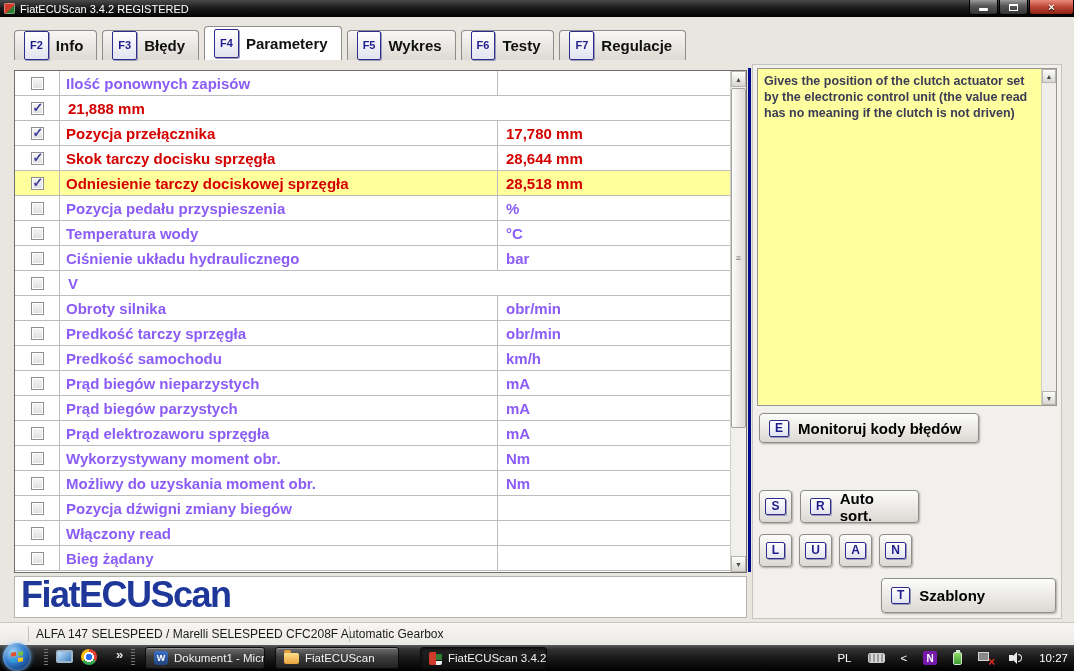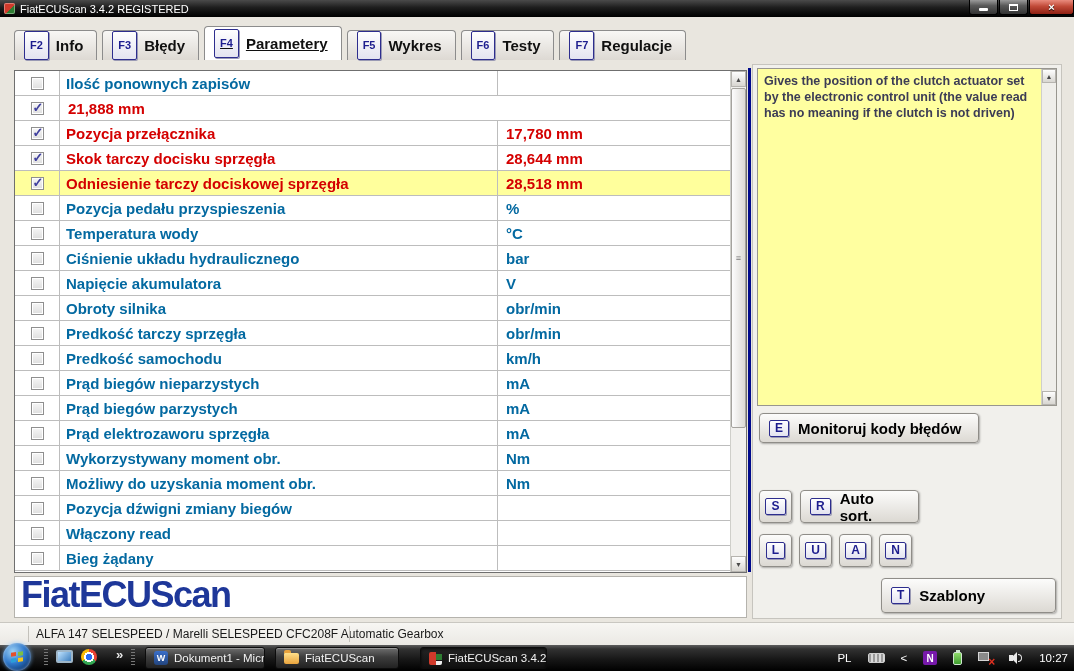--- a/index.html
+++ b/index.html
@@ -22,30 +22,30 @@
     background:linear-gradient(#9a9a9a,#5a5a5a 40%,#333);margin-left:1px;position:relative;}
   .wc.close{width:45px;background:linear-gradient(#e98b7d,#c14a38 45%,#8f2013);}
   .wc .min-glyph{width:9px;height:3px;background:#fff;border-radius:1px;margin-top:4px;}
   .wc .max-glyph{width:9px;height:7px;border:1px solid #fff;border-top:2px solid #fff;}
   .wc .close-glyph{color:#fff;font-weight:bold;font-size:11px;line-height:11px;text-shadow:0 1px 1px #000;}
   
   .tabs{position:absolute;left:14px;top:26px;height:34px;display:flex;align-items:flex-end;z-index:3;}
   .tab{height:30px;display:flex;align-items:center;gap:7px;padding:0 13px 0 9px;
     background:linear-gradient(#f8f7f5,#ddd9d3);border:1px solid #8c8c8c;border-bottom:none;
     border-radius:4px 4px 0 0;margin-right:5px;font-weight:bold;font-size:15px;color:#101010;}
-  .tab.active{height:34px;background:#fff;text-decoration:underline;}
+  .tab.active{height:34px;background:#fff;}
   .keycap{display:inline-block;background:linear-gradient(#ffffff,#e3e3f0);
     border:1px solid #2d2d8e;color:#1d1d8e;font-weight:bold;font-size:11px;
     padding:8px 5px;border-radius:2px;box-shadow:1px 1px 0 #9a9ab4;line-height:11px;}
   
   .table-wrap{position:absolute;left:14px;top:70px;width:733px;height:503px;
     background:#fff;border:1px solid #6f6f6f;}
   .rows{position:absolute;left:0;top:0;right:16px;bottom:0;overflow:hidden;}
   .prow{height:25px;display:flex;align-items:stretch;border-bottom:1px solid #bdbdbd;
-    font-weight:bold;font-size:15px;color:#0369a1;background:#fff;}
+    font-weight:bold;font-size:15px;color:#8b5cf6;background:#fff;}
   .prow.hl{background:#ffff9c;}
   .prow.red{color:#d40000;}
   .cell-check{width:45px;border-right:1px solid #bdbdbd;display:flex;align-items:center;justify-content:center;flex:none;}
   .cell-name{width:438px;border-right:1px solid #bdbdbd;display:flex;align-items:center;padding-left:6px;flex:none;
     white-space:nowrap;overflow:hidden;}
   .cell-value{flex:1;display:flex;align-items:center;padding-left:8px;white-space:nowrap;}
   .cb{width:13px;height:13px;border:1px solid #8f8f8f;background:linear-gradient(#f6f6f6,#dedede);
     box-shadow:inset 0 0 0 1px #fff;position:relative;flex:none;}
   .cb .tick{position:absolute;left:1px;top:-3px;font-size:13px;color:#3f3f9e;font-weight:bold;display:none;}
   .cb.checked .tick{display:block;}
@@ -241,21 +241,20 @@
         <div class="cell-check">
           <div class="cb"></div>
         </div>
         <div class="cell-name">Ciśnienie układu hydraulicznego</div>
         <div class="cell-value">bar</div>
       </div>
       <div class="prow">
         <div class="cell-check">
           <div class="cb"></div>
         </div>
-        <div class="cell-name">Napięcie akumulatora</div>
         <div class="cell-value">V</div>
       </div>
       <div class="prow">
         <div class="cell-check">
           <div class="cb"></div>
         </div>
         <div class="cell-name">Obroty silnika</div>
         <div class="cell-value">obr/min</div>
       </div>
       <div class="prow">

